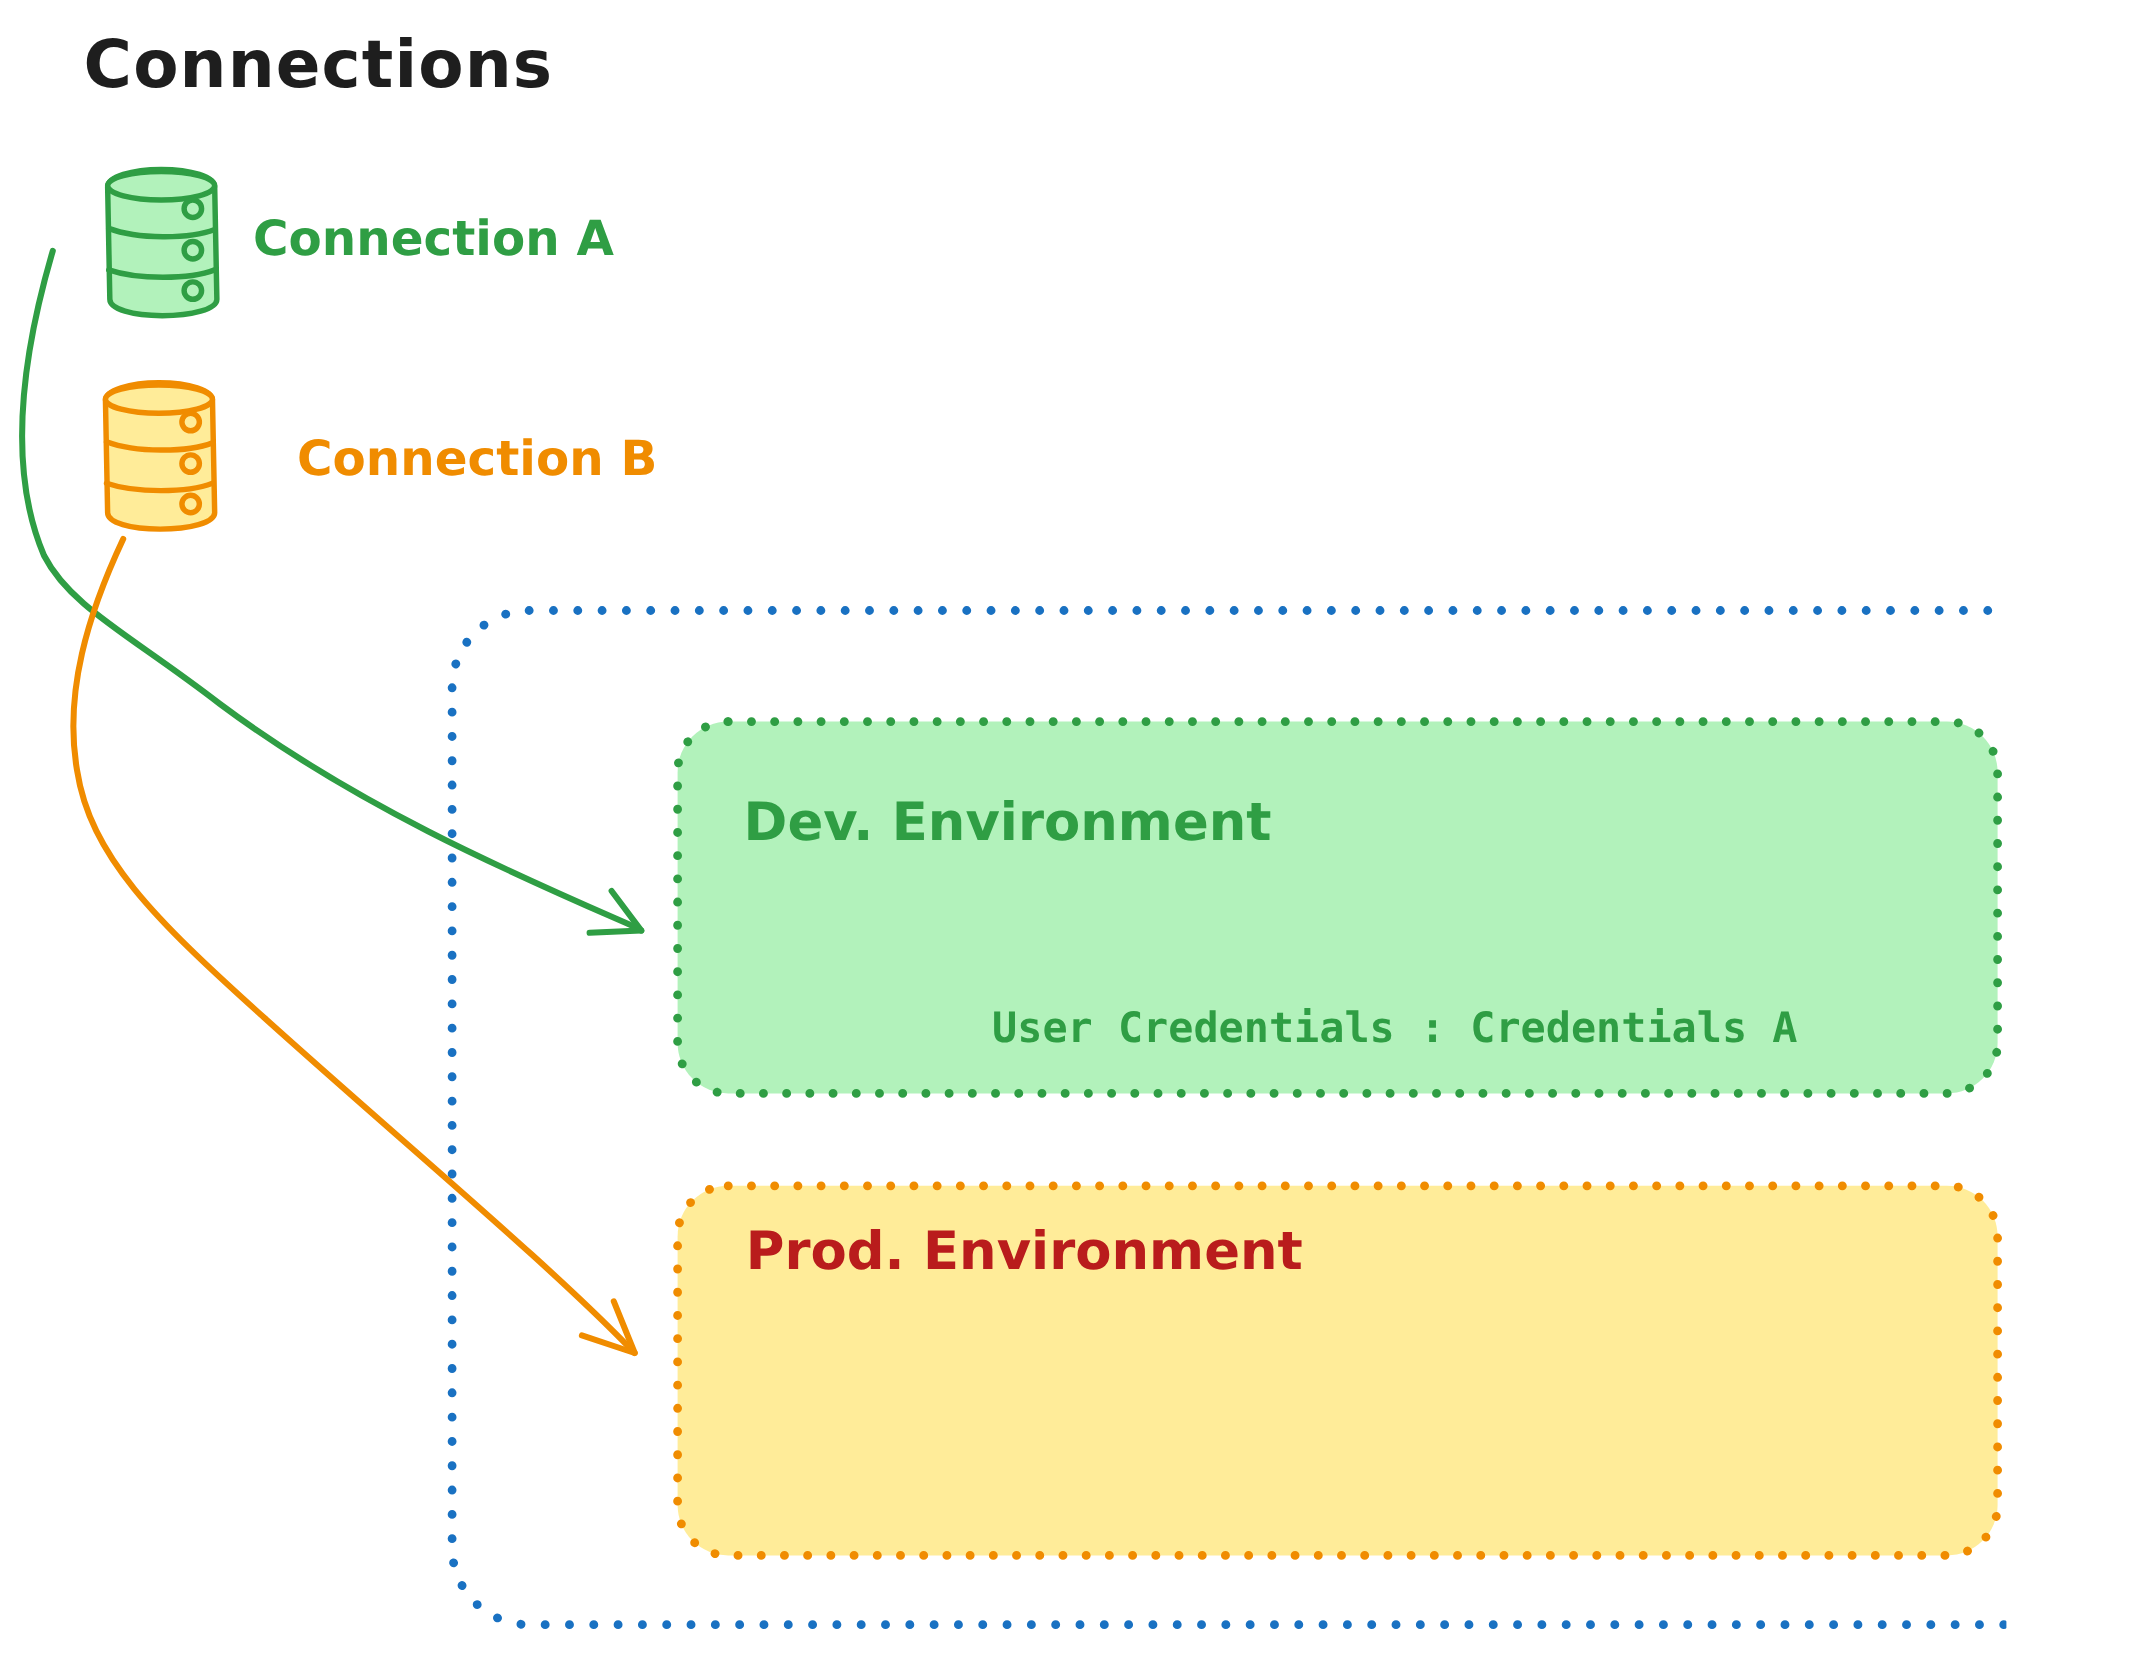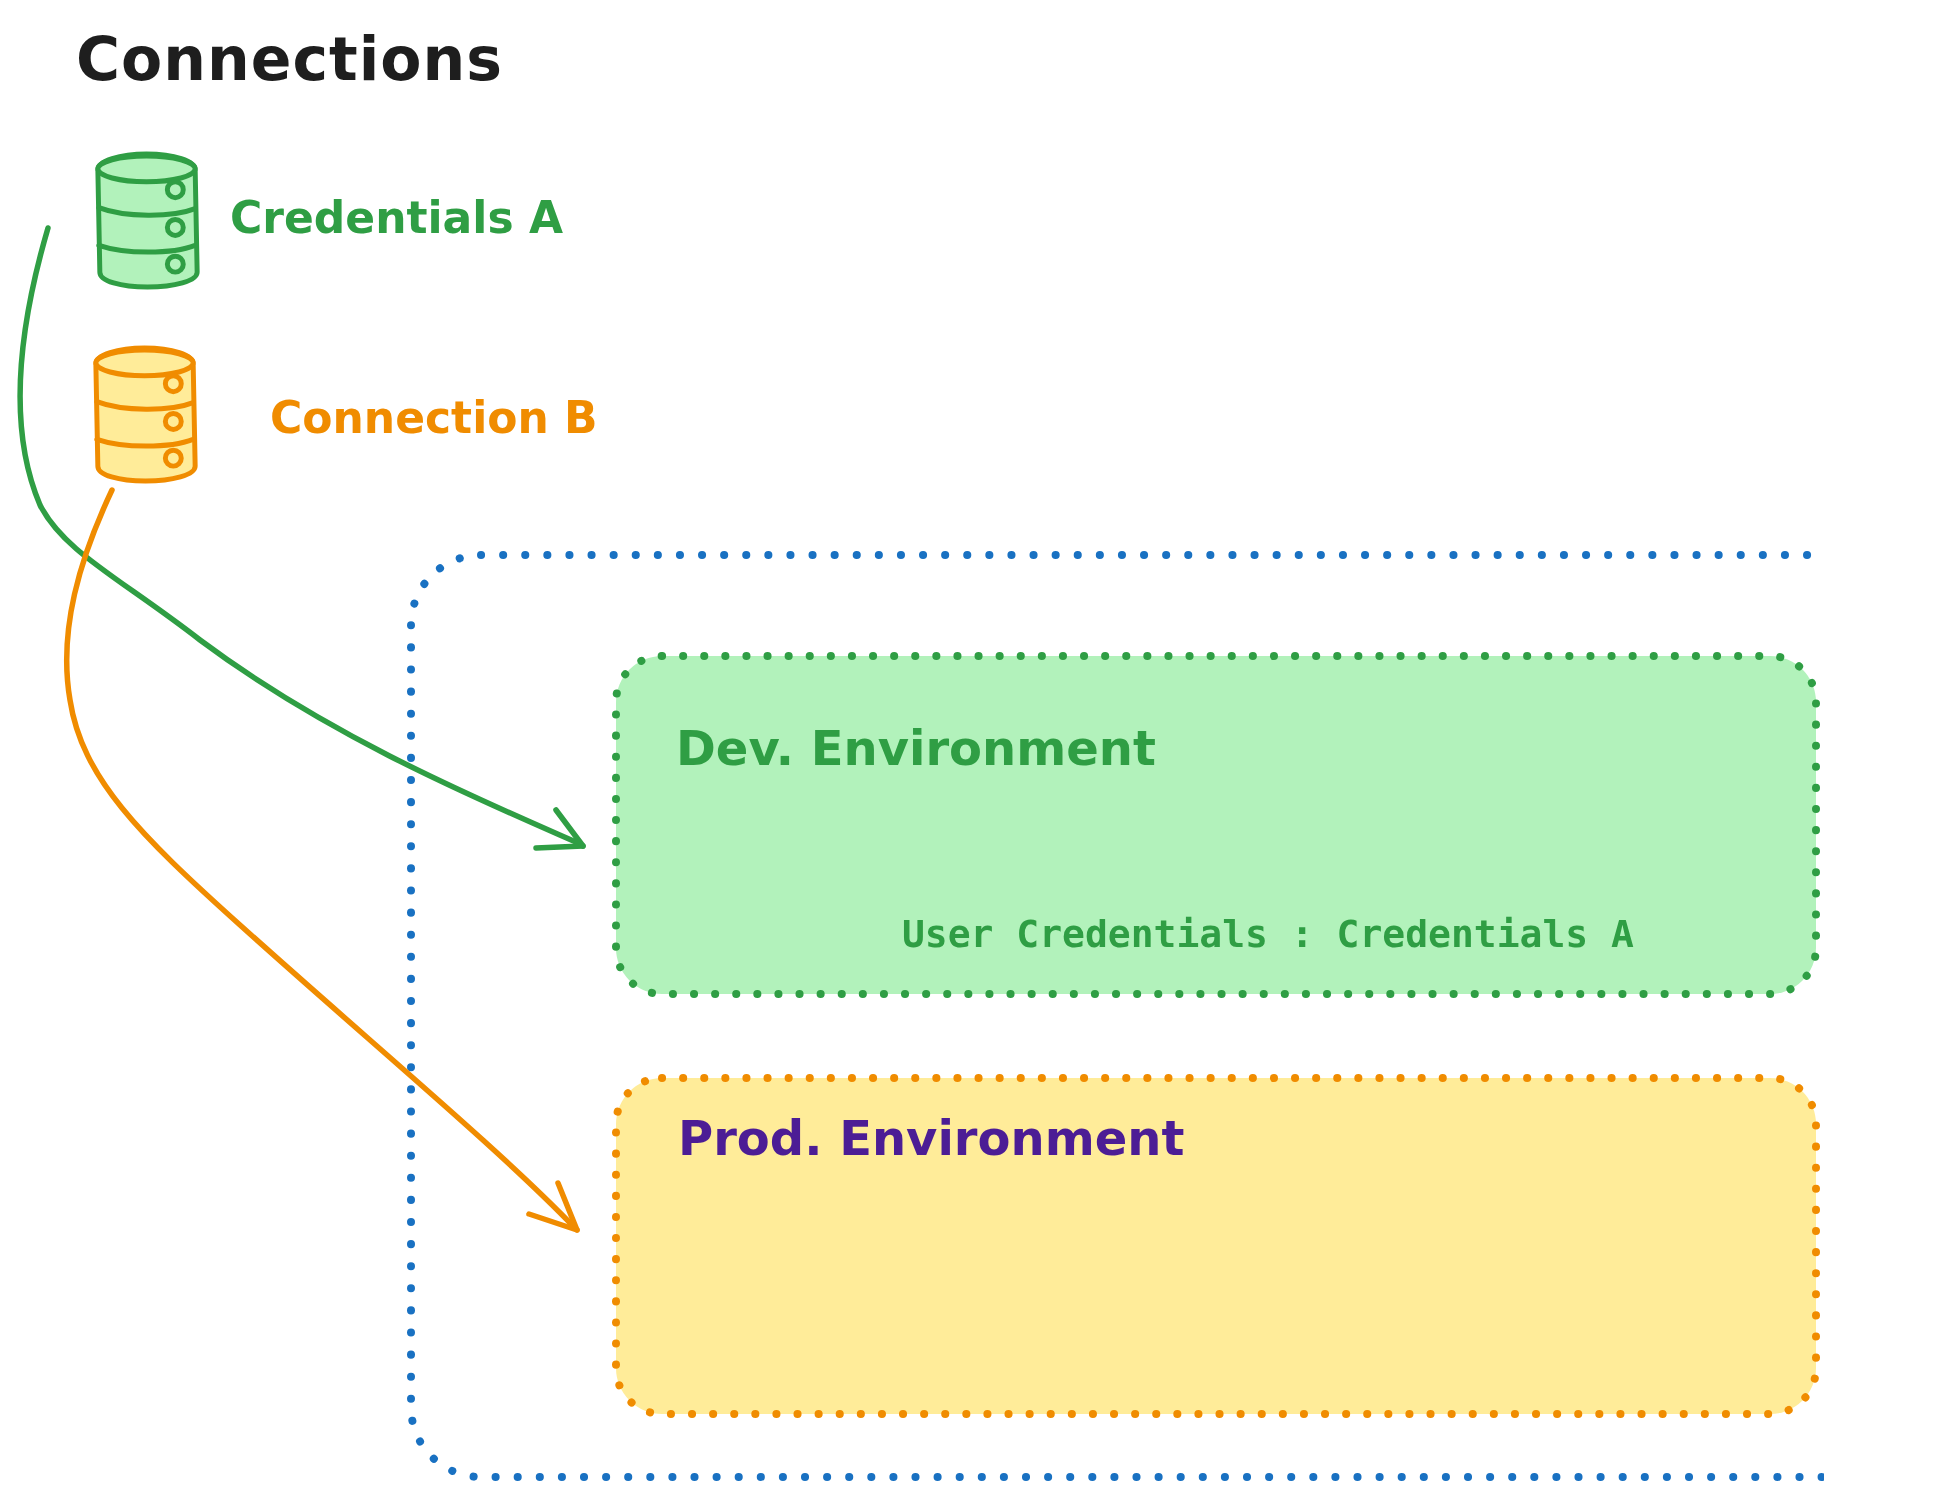--- a/index.html
+++ b/index.html
@@ -105,25 +105,25 @@
         <ellipse cx="56" cy="19" rx="49" ry="13" fill="#ffec99"></ellipse>
         <path d="M8 58 C34 68 82 68 105 59"></path>
         <path d="M8 96 C34 105 82 105 105 96"></path>
         <circle cx="85" cy="40" r="8"></circle>
         <circle cx="85" cy="78" r="8"></circle>
         <circle cx="85" cy="115" r="8"></circle>
       </g>
     </svg>
   </div>
 
-  <div class="abs hand conn-label conn-label-a" style="color: rgb(47, 158, 68);">Credentials A</div>
+  <div class="abs hand conn-label conn-label-a" style="color: rgb(47, 158, 68);">Connection A</div>
 
   <div class="abs hand conn-label conn-label-b" style="color: rgb(240, 140, 0); margin-left: 40px;">Connection B</div>
 
 
   <div class="abs hand env-title env-title-dev" style="color: rgb(47, 158, 68);">Dev. Environment</div>
 
   <div class="abs mono env-cred env-cred-dev" style="color: rgb(47, 158, 68);">User Credentials : Credentials A</div>
 
-  <div class="abs hand env-title env-title-prod" style="color: #4c1d95;">Prod. Environment</div>
+  <div class="abs hand env-title env-title-prod" style="color: #b91c1c;">Prod. Environment</div>
 
 
 </div>
 
 </body></html>

